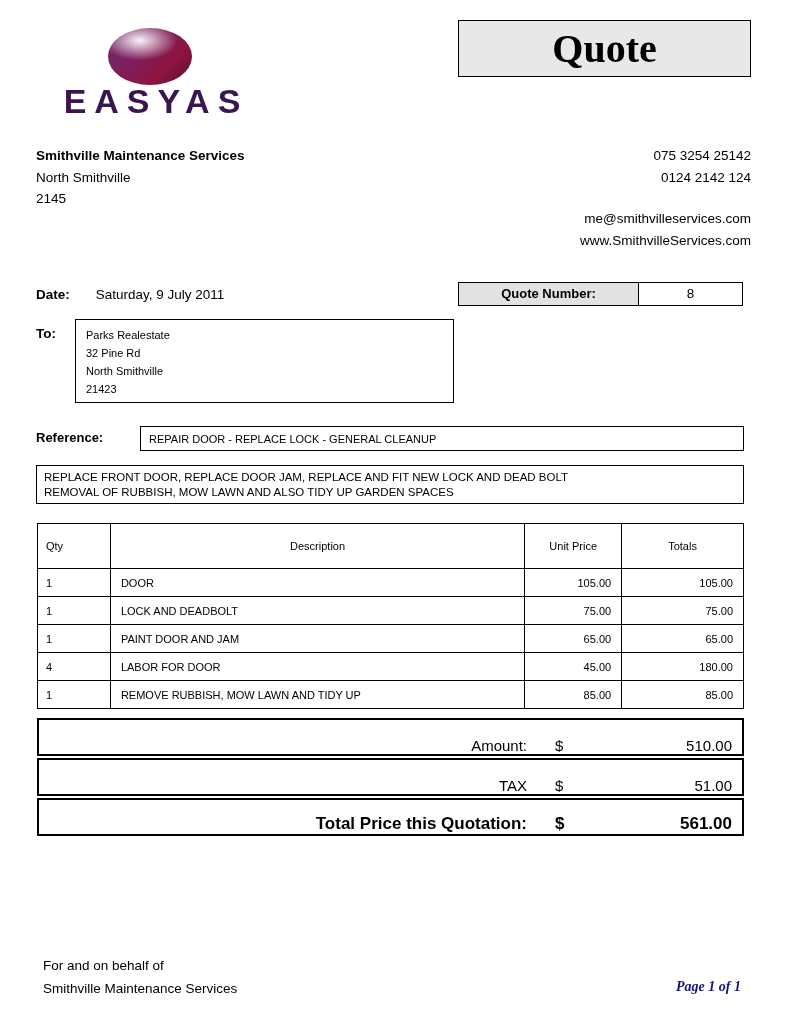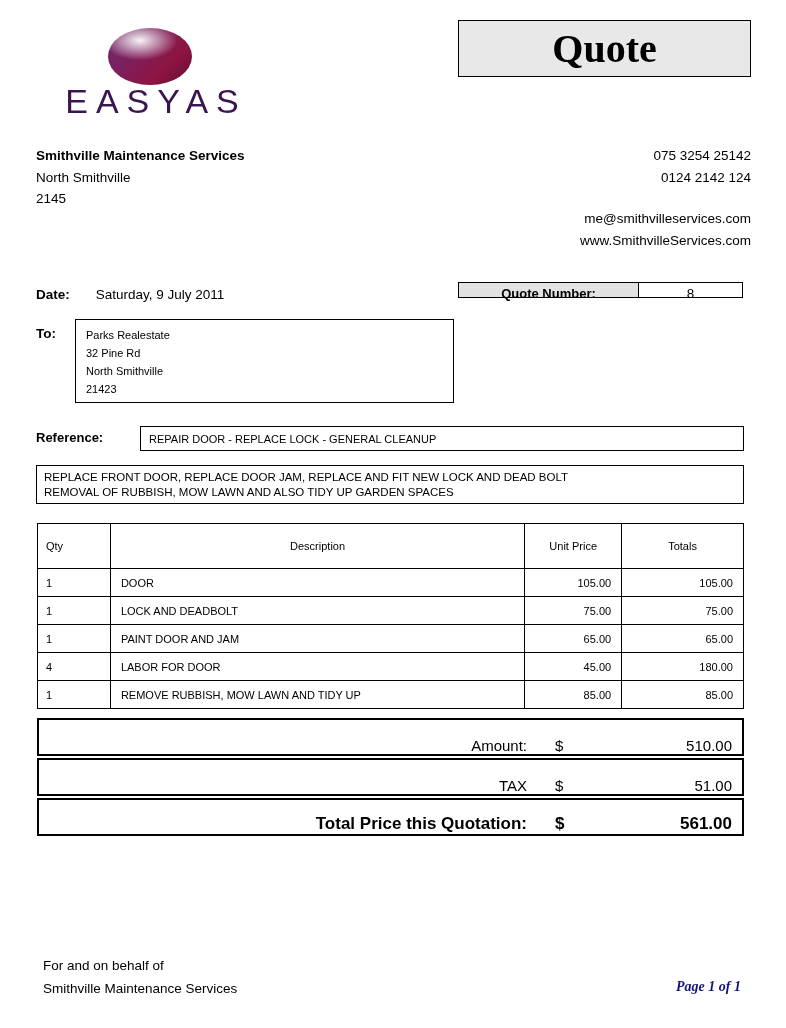--- a/index.html
+++ b/index.html
@@ -9,42 +9,42 @@
 
   
   .logo-ellipse {
     position:absolute; left:108px; top:28px; width:84px; height:57px; border-radius:50%;
     background:
       radial-gradient(ellipse 62% 48% at 38% 22%, rgba(255,255,255,0.95), rgba(255,255,255,0) 72%),
       linear-gradient(135deg, #6e2a68 0%, #7c2060 35%, #8e1440 70%, #5a0f33 100%);
   }
   .logo-text {
     position:absolute; left:40px; top:82px; width:232px; text-align:center;
-    font-size:34px; font-weight:normal; letter-spacing:8px; color:#3a1650;
+    font-size:34px; font-weight:bold; letter-spacing:8px; color:#3a1650;
   }
 
   
   .quote-box {
     position:absolute; left:458px; top:20px; width:293px; height:57px;
     background:#e8e8e8; border:1px solid #000; text-align:center;
   }
   .quote-box .title {
     font-family:"Liberation Serif", serif; font-weight:bold; font-size:40px; line-height:55px;
   }
 
   
   .company { position:absolute; left:36px; top:145px; font-size:13.5px; line-height:21.5px; }
   .company .name { font-weight:bold; }
   .contact { position:absolute; right:35px; top:145px; text-align:right; font-size:13.5px; line-height:21.5px; }
   .contact .spacer { height:20px; }
 
   
   .date-row { position:absolute; left:36px; top:287px; font-size:13.5px; }
   .date-row .lbl { display:inline-block; width:56px; font-weight:bold; }
-  .qn-box { position:absolute; left:458px; top:282px; width:285px; height:16px; border:1px solid #000; display:flex; }
+  .qn-box { position:absolute; left:458px; top:282px; width:285px; height:24px; border:1px solid #000; display:flex; }
   .qn-label { width:180px; background:#e2e2e2; border-right:1px solid #000; font-weight:bold; font-size:13px; text-align:center; line-height:22px; }
   .qn-value { flex:1; text-align:center; font-size:13.5px; line-height:22px; }
 
   
   .to-label { position:absolute; left:36px; top:326px; font-size:13.5px; font-weight:bold; }
   .to-box { position:absolute; left:75px; top:319px; width:379px; height:84px; border:1px solid #000; padding:6px 10px; font-size:11px; line-height:18px; }
 
   
   .ref-label { position:absolute; left:36px; top:430px; font-size:13px; font-weight:bold; }
   .ref-box { position:absolute; left:140px; top:426px; width:604px; height:25px; border:1px solid #000; font-size:11px; display:flex; align-items:center; padding-left:8px; }

